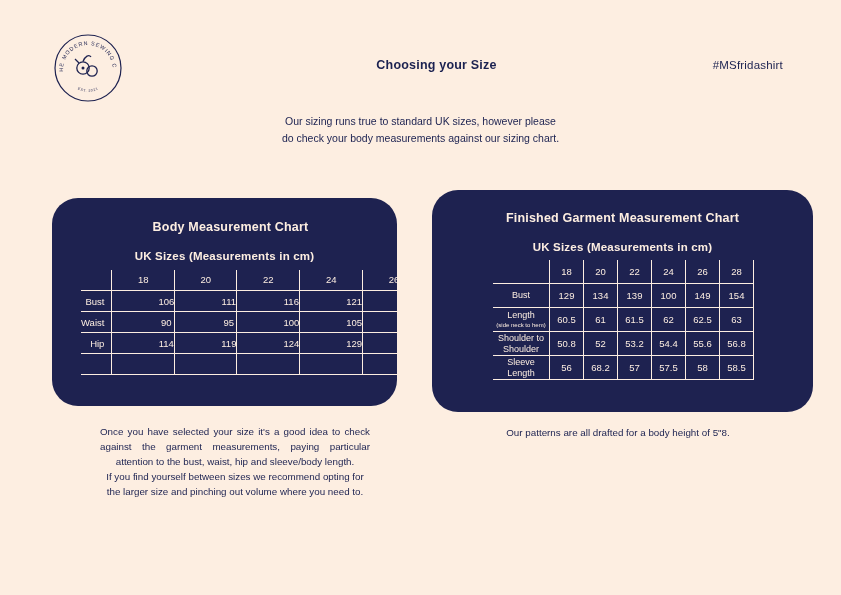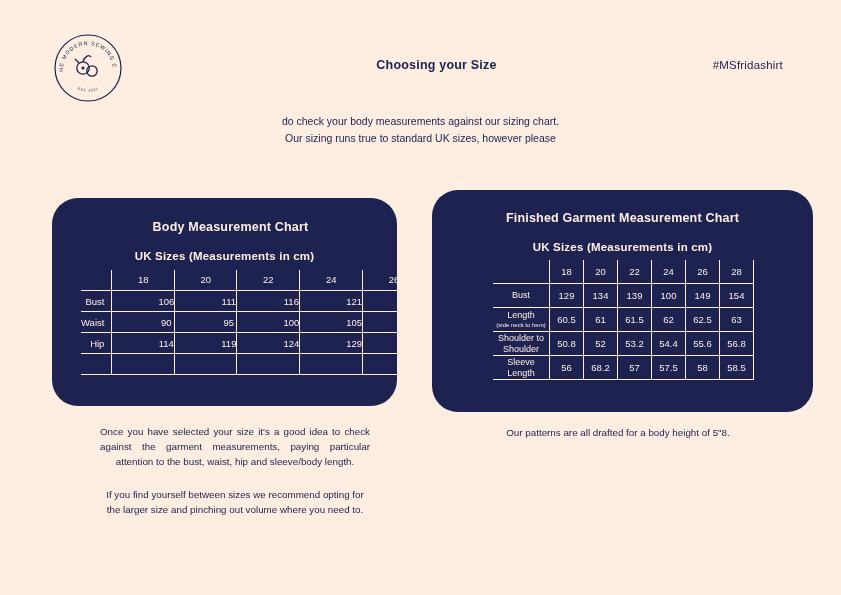--- a/index.html
+++ b/index.html
@@ -180,21 +180,21 @@
     position: absolute;
     left: 100px;
     top: 424px;
     width: 270px;
     text-align: center;
     font-size: 9.8px;
     line-height: 15px;
     color: #1b2150;
   }
   .note-left p { margin: 0; }
-  .note-left p.second { margin-top: 18px; }
+  .note-left p.second { }
   .note-left p.justified {
     text-align: justify;
     text-align-last: center;
   }
   .note-right {
     position: absolute;
     left: 432px;
     top: 425px;
     width: 372px;
     text-align: center;
@@ -226,22 +226,22 @@
         <path d="M 27 31 L 23 27"></path>
       </g>
       <circle cx="31" cy="36" r="1.5" fill="#1e2250"></circle>
     </svg>
   </div>
 
   <div class="header-title">Choosing your Size</div>
   <div class="hashtag">#MSfridashirt</div>
 
   <div class="intro">
+    <div>Our sizing runs true to standard UK sizes, however please</div>
     <div>do check your body measurements against our sizing chart.</div>
-    <div>Our sizing runs true to standard UK sizes, however please</div>
   </div>
 
   <div class="card card-left">
     <div class="card-title">Body Measurement Chart</div>
     <div class="card-sub">UK Sizes (Measurements in cm)</div>
 
     <table class="tbl-left">
       <tbody>
           <tr class="header-row">
         <td class="corner"></td>

